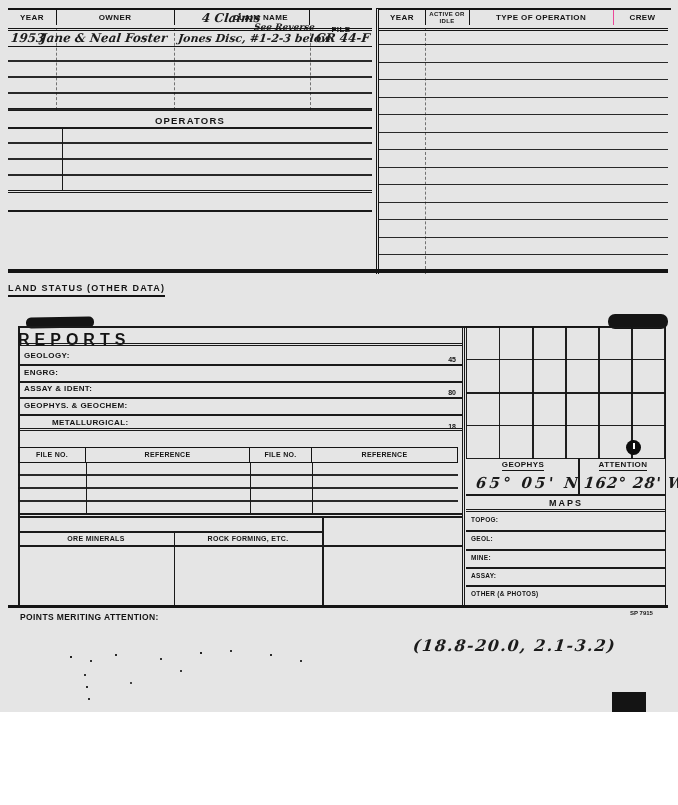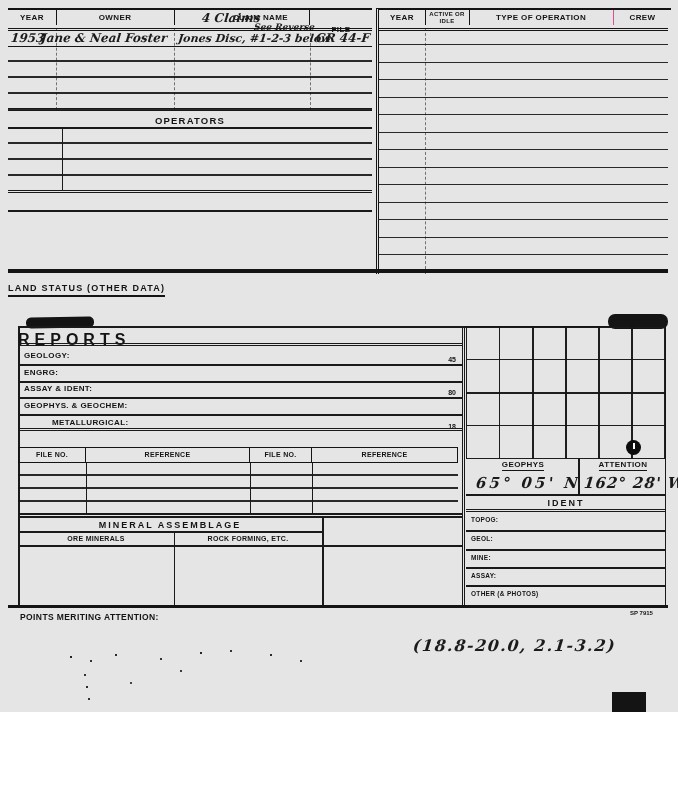--- a/index.html
+++ b/index.html
@@ -118,21 +118,20 @@
     <div class="abs cell lbl-sm" style="left:232px;top:0;width:62px;height:16px;border:1.5px solid #141414;border-left:none;box-sizing:border-box;">FILE NO.</div>
     <div class="abs cell lbl-sm" style="left:294px;top:0;width:146px;height:16px;border:1.5px solid #141414;border-left:none;box-sizing:border-box;">REFERENCE</div>
   </div>
   <div class="abs rows13" style="left:18px;top:463px;width:440px;height:50px;"></div>
   <div class="abs hline" style="left:18px;top:513px;width:444px;height:2px;"></div>
   <div class="abs vline" style="left:86px;top:463px;height:50px;"></div>
   <div class="abs vline" style="left:250px;top:463px;height:50px;"></div>
   <div class="abs vline" style="left:312px;top:463px;height:50px;"></div>
 
   <div class="abs hline" style="left:18px;top:516px;width:444px;height:2px;"></div>
-  <div class="abs title" style="left:18px;top:521px;width:304px;text-align:center;font-size:9px;letter-spacing:2px;">MINERAL ASSEMBLAGE</div>
   <div class="abs hline" style="left:18px;top:531px;width:304px;"></div>
   <div class="abs cell lbl-sm" style="left:18px;top:532px;width:156px;height:13px;">ORE MINERALS</div>
   <div class="abs cell lbl-sm" style="left:174px;top:532px;width:148px;height:13px;">ROCK FORMING, ETC.</div>
   <div class="abs hline" style="left:18px;top:545px;width:444px;"></div>
   <div class="abs vline" style="left:174px;top:531px;height:74px;"></div>
   <div class="abs vline" style="left:322px;top:516px;height:89px;border-left-width:2px;"></div>
   <div class="abs heavy" style="left:8px;top:605px;width:660px;height:3px;"></div>
 
   <div class="abs grid" style="left:466px;top:326px;width:200px;height:133px;"></div>
   <div class="abs" style="left:626px;top:440px;width:15px;height:15px;border-radius:50%;background:#0c0c0c;">
@@ -143,21 +142,21 @@
     <span class="lbl" style="border-bottom:1.5px solid #141414;padding-bottom:1px;">GEOPHYS</span>
   </div>
   <div class="abs cell" style="left:580px;top:460px;width:86px;height:12px;">
     <span class="lbl" style="border-bottom:1.5px solid #141414;padding-bottom:1px;">ATTENTION</span>
   </div>
   <div class="abs hw" style="left:476px;top:476px;font-size:15px;letter-spacing:3px;">65° 05' N</div>
   <div class="abs hw" style="left:584px;top:476px;font-size:15px;letter-spacing:1px;">162° 28' W</div>
   <div class="abs vline" style="left:578px;top:458px;height:37px;border-left-width:2px;"></div>
   <div class="abs hline" style="left:466px;top:494px;width:200px;height:2px;"></div>
 
-  <div class="abs title" style="left:466px;top:499px;width:200px;text-align:center;font-size:9px;letter-spacing:2px;">IDENT</div>
+  <div class="abs title" style="left:466px;top:499px;width:200px;text-align:center;font-size:9px;letter-spacing:2px;">MAPS</div>
   <div class="abs hline2" style="left:466px;top:509px;width:200px;"></div>
 
   <div class="abs lbl-sm" style="left:471px;top:516px;font-size:6.5px;">TOPOG:</div>
   <div class="abs hline" style="left:466px;top:530px;width:200px;"></div>
   <div class="abs lbl-sm" style="left:471px;top:535px;font-size:6.5px;">GEOL:</div>
   <div class="abs hline" style="left:466px;top:549px;width:200px;"></div>
   <div class="abs lbl-sm" style="left:471px;top:554px;font-size:6.5px;">MINE:</div>
   <div class="abs hline" style="left:466px;top:567px;width:200px;"></div>
   <div class="abs lbl-sm" style="left:471px;top:572px;font-size:6.5px;">ASSAY:</div>
   <div class="abs hline" style="left:466px;top:585px;width:200px;"></div>

